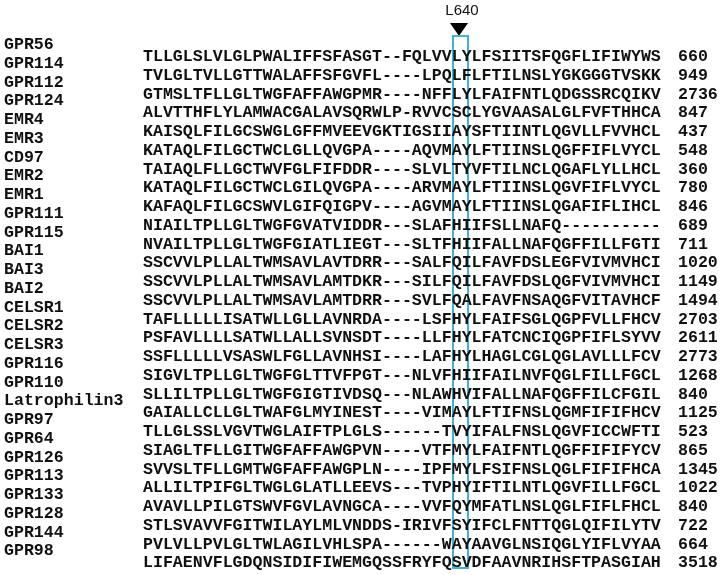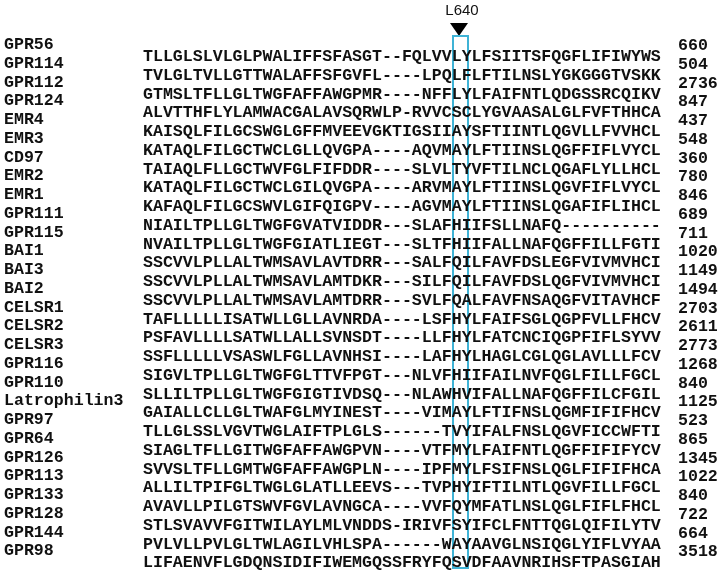--- a/index.html
+++ b/index.html
@@ -8,32 +8,32 @@
     font-family:"Liberation Sans", sans-serif; font-size:15px; color:#111; }
   .marker-arrow { position:absolute; left:450px; top:23px; width:0; height:0;
     border-left:9px solid transparent; border-right:9px solid transparent; border-top:13px solid #000; }
   .col-box { position:absolute; left:452px; top:35px; width:13px; height:530px;
     border:2px solid #3fb3d6; box-sizing:content-box; }
   .rows { position:absolute; left:0; top:36px; }
   .row { position:relative; height:18.75px; font-family:"Liberation Mono", monospace; font-weight:bold;
     font-size:16.6px; line-height:18.75px; color:#111; white-space:pre; }
   .name { position:absolute; left:4px; top:0; }
   .seq { position:absolute; left:143px; top:12px; letter-spacing:0px; }
-  .num { position:absolute; left:678px; top:1px; }
+  .num { position:absolute; left:678px; top:12px; }
 </style>
 </head>
 <body>
 
 <div class="marker-label">L640</div>
 <div class="marker-arrow"></div>
 <div class="col-box"></div>
 
 <div class="rows" id="rows">
     <div class="row"><span class="name">GPR56</span><span class="seq">TLLGLSLVLGLPWALIFFSFASGT--FQLVVLYLFSIITSFQGFLIFIWYWS</span><span class="num">660</span></div>
-    <div class="row"><span class="name">GPR114</span><span class="seq">TVLGLTVLLGTTWALAFFSFGVFL----LPQLFLFTILNSLYGKGGGTVSKK</span><span class="num">504</span></div>
+    <div class="row"><span class="name">GPR114</span><span class="seq">TVLGLTVLLGTTWALAFFSFGVFL----LPQLFLFTILNSLYGKGGGTVSKK</span><span class="num">949</span></div>
     <div class="row"><span class="name">GPR112</span><span class="seq">GTMSLTFLLGLTWGFAFFAWGPMR----NFFLYLFAIFNTLQDGSSRCQIKV</span><span class="num">2736</span></div>
     <div class="row"><span class="name">GPR124</span><span class="seq">ALVTTHFLYLAMWACGALAVSQRWLP-RVVCSCLYGVAASALGLFVFTHHCA</span><span class="num">847</span></div>
     <div class="row"><span class="name">EMR4</span><span class="seq">KAISQLFILGCSWGLGFFMVEEVGKTIGSIIAYSFTIINTLQGVLLFVVHCL</span><span class="num">437</span></div>
     <div class="row"><span class="name">EMR3</span><span class="seq">KATAQLFILGCTWCLGLLQVGPA----AQVMAYLFTIINSLQGFFIFLVYCL</span><span class="num">548</span></div>
     <div class="row"><span class="name">CD97</span><span class="seq">TAIAQLFLLGCTWVFGLFIFDDR----SLVLTYVFTILNCLQGAFLYLLHCL</span><span class="num">360</span></div>
     <div class="row"><span class="name">EMR2</span><span class="seq">KATAQLFILGCTWCLGILQVGPA----ARVMAYLFTIINSLQGVFIFLVYCL</span><span class="num">780</span></div>
     <div class="row"><span class="name">EMR1</span><span class="seq">KAFAQLFILGCSWVLGIFQIGPV----AGVMAYLFTIINSLQGAFIFLIHCL</span><span class="num">846</span></div>
     <div class="row"><span class="name">GPR111</span><span class="seq">NIAILTPLLGLTWGFGVATVIDDR---SLAFHIIFSLLNAFQ----------</span><span class="num">689</span></div>
     <div class="row"><span class="name">GPR115</span><span class="seq">NVAILTPLLGLTWGFGIATLIEGT---SLTFHIIFALLNAFQGFFILLFGTI</span><span class="num">711</span></div>
     <div class="row"><span class="name">BAI1</span><span class="seq">SSCVVLPLLALTWMSAVLAVTDRR---SALFQILFAVFDSLEGFVIVMVHCI</span><span class="num">1020</span></div>

